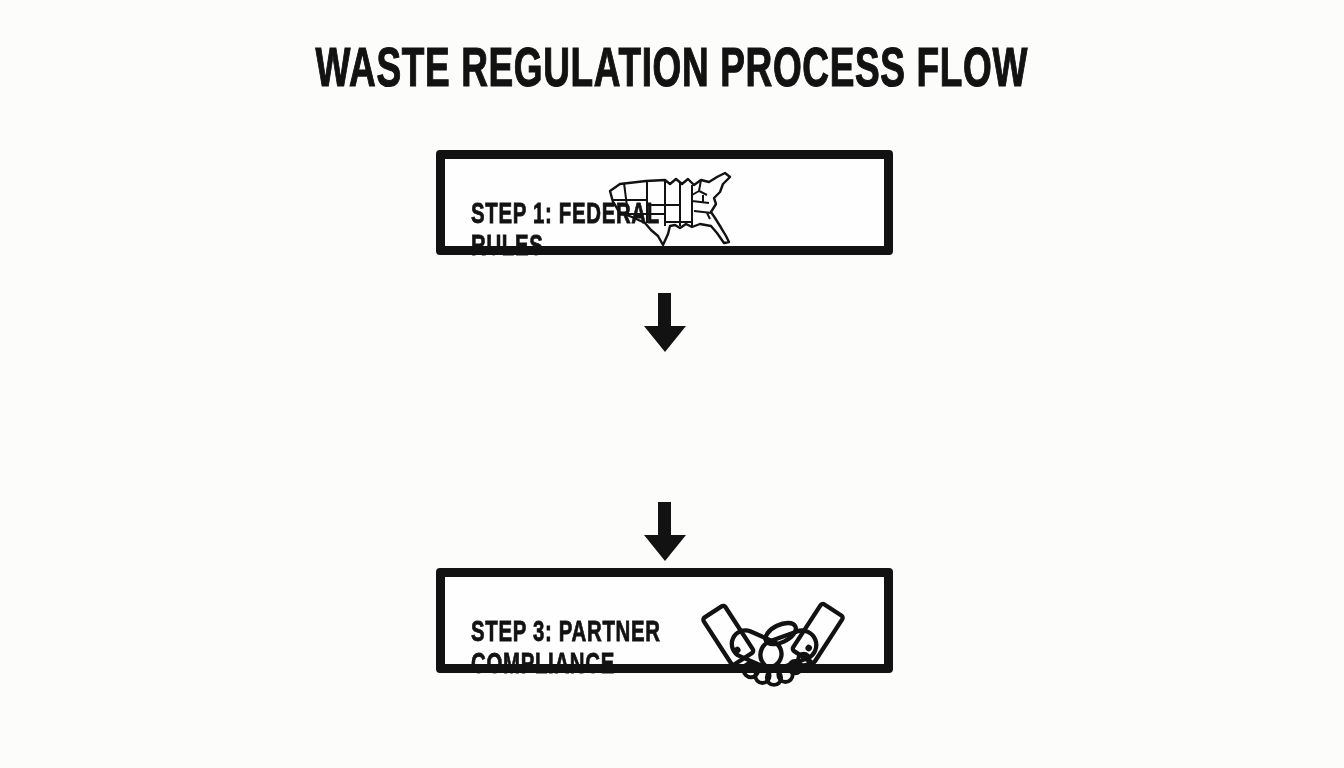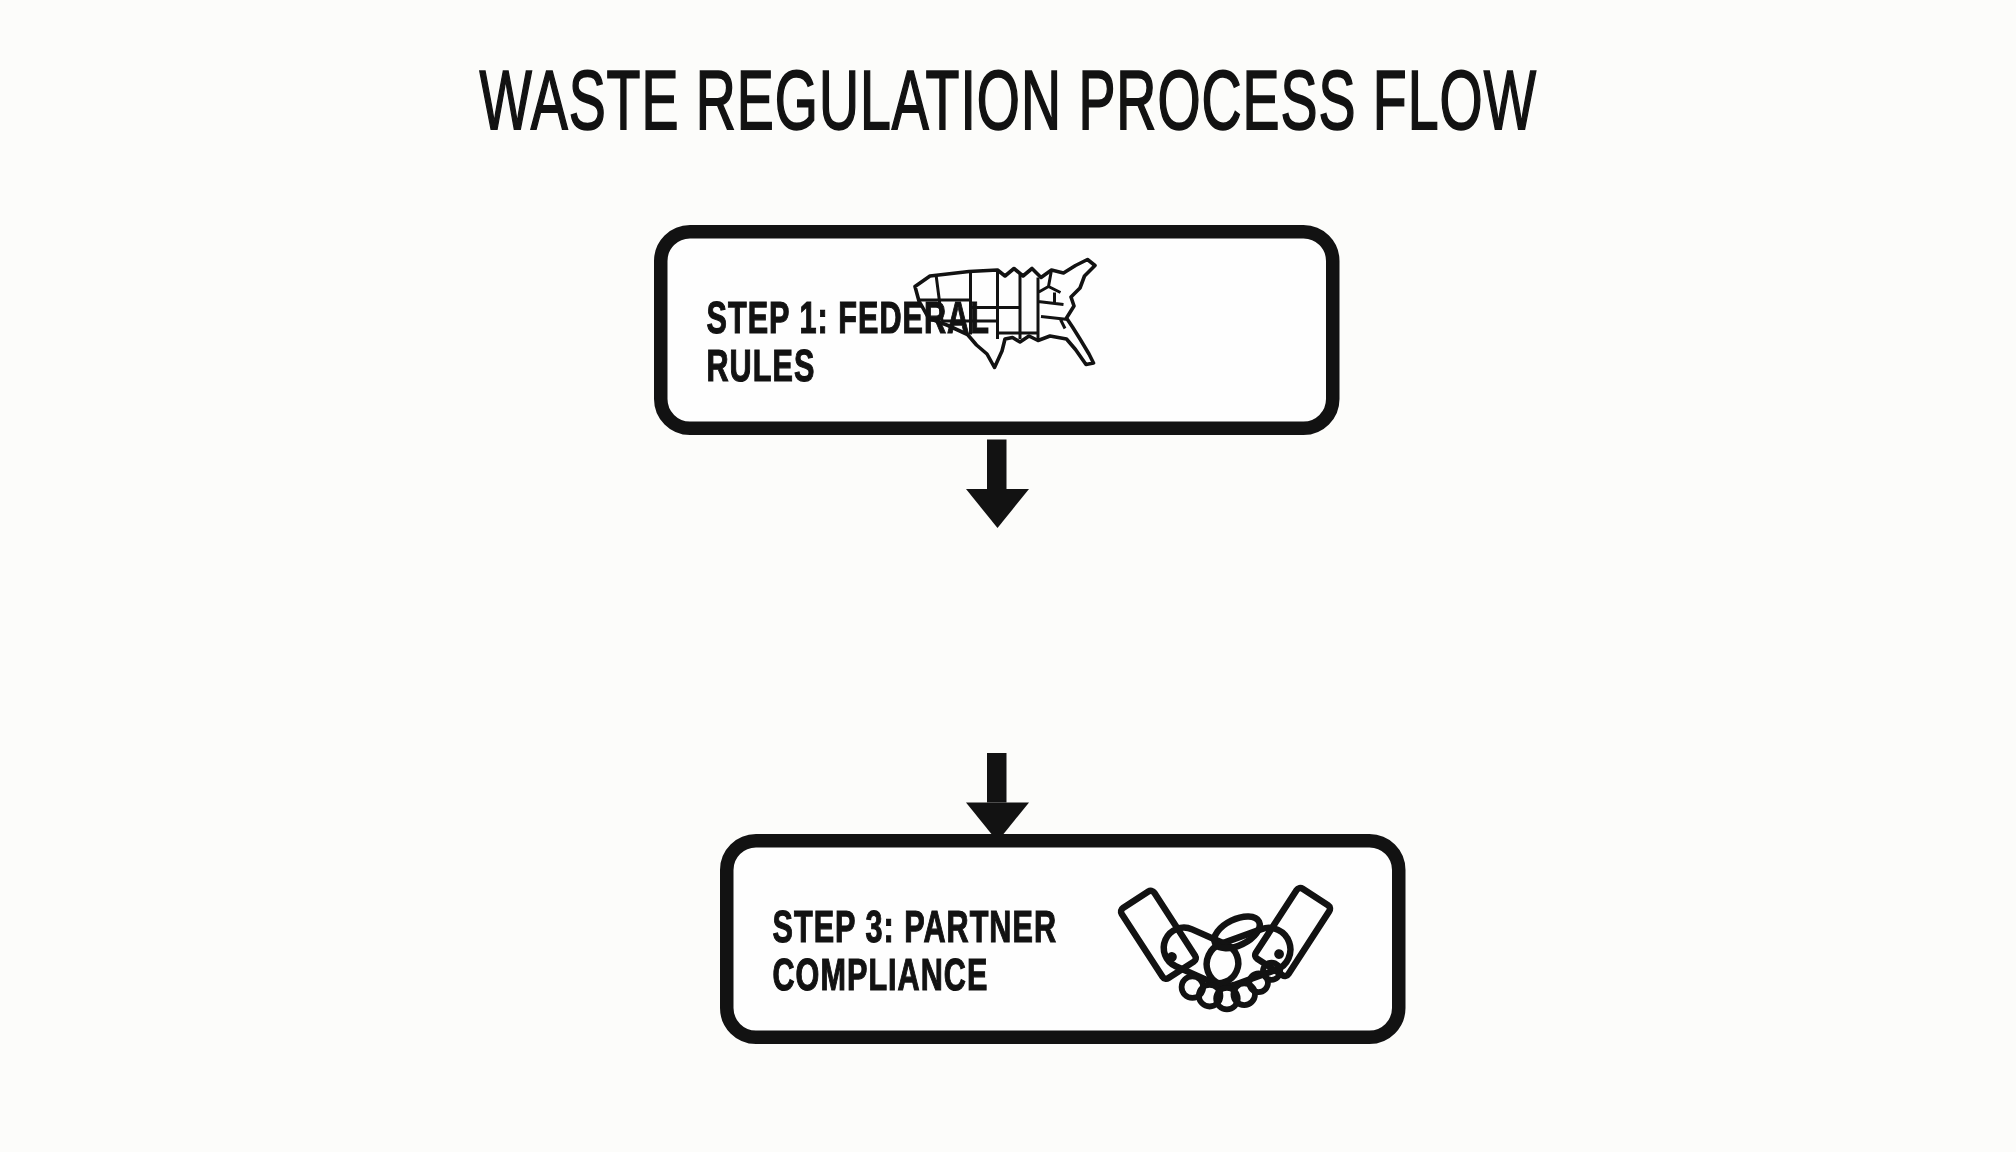--- a/index.html
+++ b/index.html
@@ -8,34 +8,34 @@
     background:#fcfcfa;
     font-family:"Liberation Sans", sans-serif;
     color:#121212;
   }
   .canvas{position:relative;width:1344px;height:768px;}
 
   
   .title{
     position:absolute;left:0;top:38px;width:1344px;
     text-align:center;line-height:58px;
-    font-size:56px;font-weight:400;letter-spacing:1px;
+    font-size:56px;font-weight:700;letter-spacing:1px;
     -webkit-text-stroke:1.2px #121212;
   }
   .title .cond{display:inline-block;transform:scaleX(0.66);transform-origin:center top;white-space:nowrap;}
 
   
   .step-box{
-    position:absolute;left:436px;width:457px;height:140px;
-    box-sizing:border-box;border:9px solid #121212;border-radius:24px;
+    position:absolute;left:436px;width:457px;height:105px;
+    box-sizing:border-box;border:9px solid #121212;border-radius:4px;
     background:#fefefe;
   }
   .box-1{top:150px;}
   .box-2{top:359px;}
-  .box-3{top:556px;margin-left:44px;}
+  .box-3{top:568px;}
 
   .step-text{
     position:absolute;left:26px;top:38px;
     font-size:30px;font-weight:700;line-height:32px;letter-spacing:1px;
     transform:scaleX(0.68);transform-origin:left top;white-space:nowrap;
     -webkit-text-stroke:0.8px #121212;
   }
   .step-icon{position:absolute;}
   .icon-map{left:158px;top:12px;}
   .icon-doc{left:202px;top:22px;}

